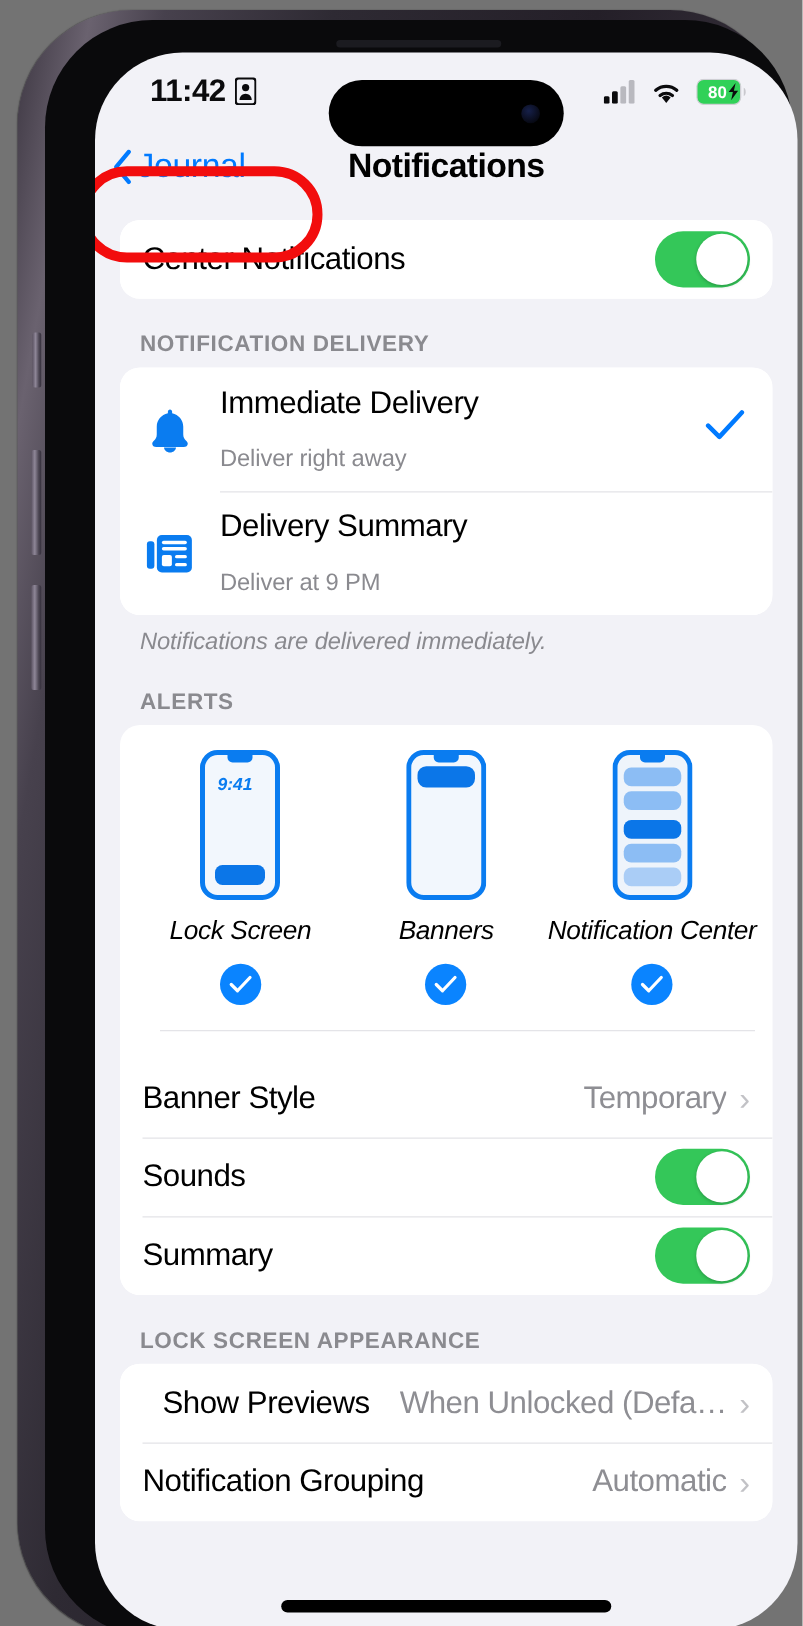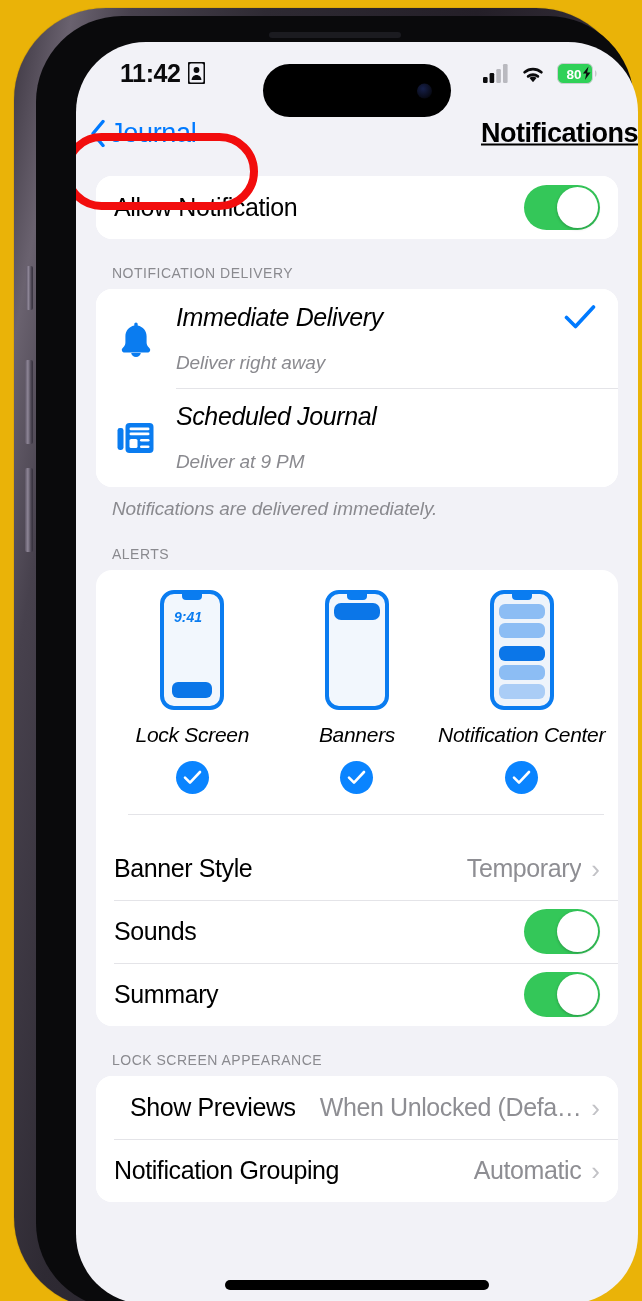--- a/index.html
+++ b/index.html
@@ -8,21 +8,21 @@
     background: #ffffff;
     font-family: "Liberation Sans", sans-serif;
     overflow: hidden;
   }
 
   
   #device-wrap {
     position: absolute;
     left: 0; top: 0;
     width: 642px; height: 1301px;
-    background: #eab308;
+    background: #737373;
   }
 
   
   #phone-frame {
     position: absolute;
     left: 14px; top: 8px;
     width: 614px; height: 1301px;
     border-radius: 92px;
     background: linear-gradient(100deg,#3b3540 0%,#6a626f 7%,#47414d 14%,#2e2a33 30%,#241f28 55%,#3a343f 82%,#6b6370 93%,#332e38 100%);
     box-shadow: 0 0 1px rgba(0,0,0,.5);
@@ -91,22 +91,22 @@
     position: absolute; left: 0; top: 62px; width: 562px; height: 58px;
   }
   #back-button {
     position: absolute; left: 14px; top: 50%; transform: translateY(-50%);
     display: flex; align-items: center; gap: 5px;
     color: #007aff; font-size: 27px; letter-spacing: -.3px;
     cursor: pointer;
   }
   #nav-title {
     position: absolute; left: 0; top: 50%; transform: translateY(-50%);
-    width: 100%; text-align: right;
-    font-size: 27px; font-weight: 700; color: #000; letter-spacing: -.5px; text-decoration: underline;
+    width: 100%; text-align: center;
+    font-size: 27px; font-weight: 700; color: #000; letter-spacing: -.5px;
   }
 
   
   #annotation-ring {
     position: absolute;
     left: -13px; top: 91px;
     width: 195px; height: 77px;
     border: 8px solid #f20d0d;
     border-radius: 40px;
     pointer-events: none;
@@ -141,45 +141,46 @@
     font-size: 25px; color: #8e8e93; letter-spacing: -.4px;
     white-space: nowrap; overflow: hidden;
   }
   .chevron {
     margin-left: 10px; color: #c2c2c6; font-size: 26px; font-weight: 400;
     line-height: 1;
   }
 
   .section-header {
     padding: 26px 36px 8px;
-    font-size: 14px; color: #8a8a8f; letter-spacing: .5px;
+    font-size: 18px; color: #8a8a8f; letter-spacing: .5px;
     text-transform: uppercase;
+    font-weight: bold;
   }
   .section-footer {
     padding: 11px 36px 0;
     font-size: 19px; color: #8a8a8f; letter-spacing: -.1px; font-style: italic;
   }
 
   
   .toggle {
     width: 76px; height: 45px; border-radius: 23px;
     background: #34c759; position: relative; flex-shrink: 0;
     cursor: pointer;
   }
   .toggle .knob {
     position: absolute; top: 2px; left: 33px;
     width: 41px; height: 41px; border-radius: 50%;
     background: #fff; box-shadow: 0 1px 3px rgba(0,0,0,.25);
   }
 
   
   .delivery-row {
-    display: flex; 
+    display: flex; align-items: center;
     padding: 14px 18px 14px 18px;
-    min-height: 82px; position: relative; background: #fff; font-style: italic;
+    min-height: 82px; position: relative; background: #fff;
   }
   .delivery-row + .delivery-row::before {
     content: ""; position: absolute; left: 80px; right: 0; top: 0;
     height: 1px; background: #e4e4e8;
   }
   .delivery-icon {
     width: 44px; margin-right: 18px; display: flex;
     align-items: center; justify-content: center; flex-shrink: 0;
   }
   .delivery-text { flex: 1; }
@@ -269,21 +270,21 @@
           </div>
           <div id="nav-title">Notifications</div>
         </div>
 
         <div id="annotation-ring"></div>
 
         <div id="content">
 
           <div class="group" style="margin-top:14px;">
             <div class="row">
-              <span class="row-label">Allow Notification</span>
+              <span class="row-label">Center Notifications</span>
               <div class="toggle">
                 <div class="knob"></div>
               </div>
             </div>
           </div>
 
           <div class="section-header">NOTIFICATION DELIVERY</div>
 
           <div class="group">
 
@@ -311,21 +312,21 @@
                   <rect x="0.5" y="7" width="6" height="22" rx="2.4" fill="#0a7cf0"></rect>
                   <rect x="8.5" y="2" width="28" height="30" rx="4" fill="#0a7cf0"></rect>
                   <rect x="12.5" y="6.5" width="20" height="2.8" rx="1.4" fill="#ffffff"></rect>
                   <rect x="12.5" y="11.5" width="20" height="2.8" rx="1.4" fill="#ffffff"></rect>
                   <rect x="12.5" y="18" width="8" height="9" rx="1.6" fill="#ffffff"></rect>
                   <rect x="23" y="18" width="9.5" height="2.6" rx="1.3" fill="#ffffff"></rect>
                   <rect x="23" y="24.4" width="9.5" height="2.6" rx="1.3" fill="#ffffff"></rect>
                 </svg>
               </div>
               <div class="delivery-text">
-                <div class="delivery-title">Scheduled Journal</div>
+                <div class="delivery-title">Delivery Summary</div>
                 <div class="delivery-sub">Deliver at 9 PM</div>
               </div>
             </div>
 
           </div>
 
           <div class="section-footer">Notifications are delivered immediately.</div>
 
           <div class="section-header">ALERTS</div>
 

